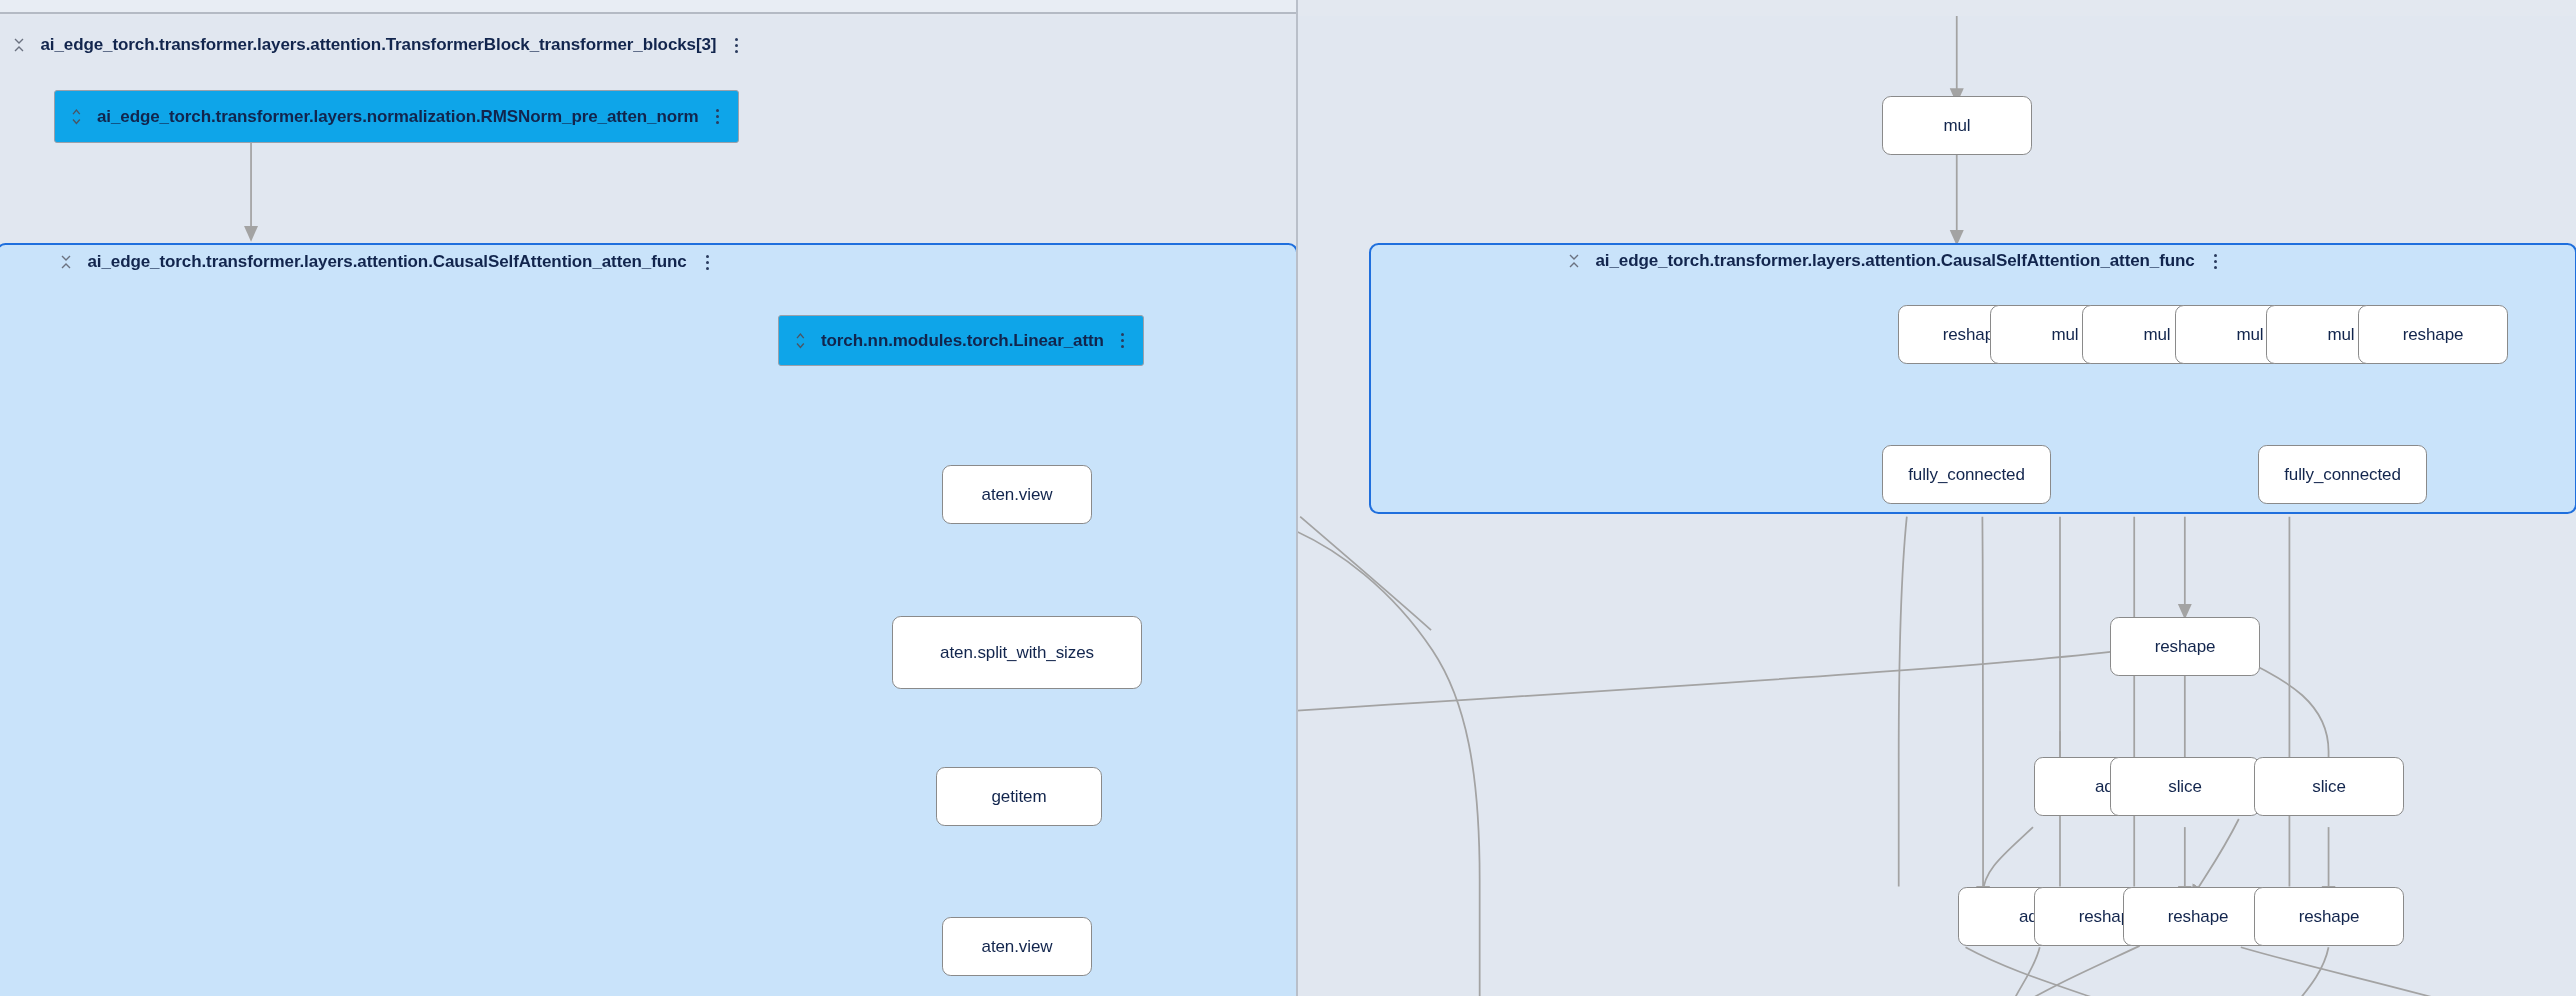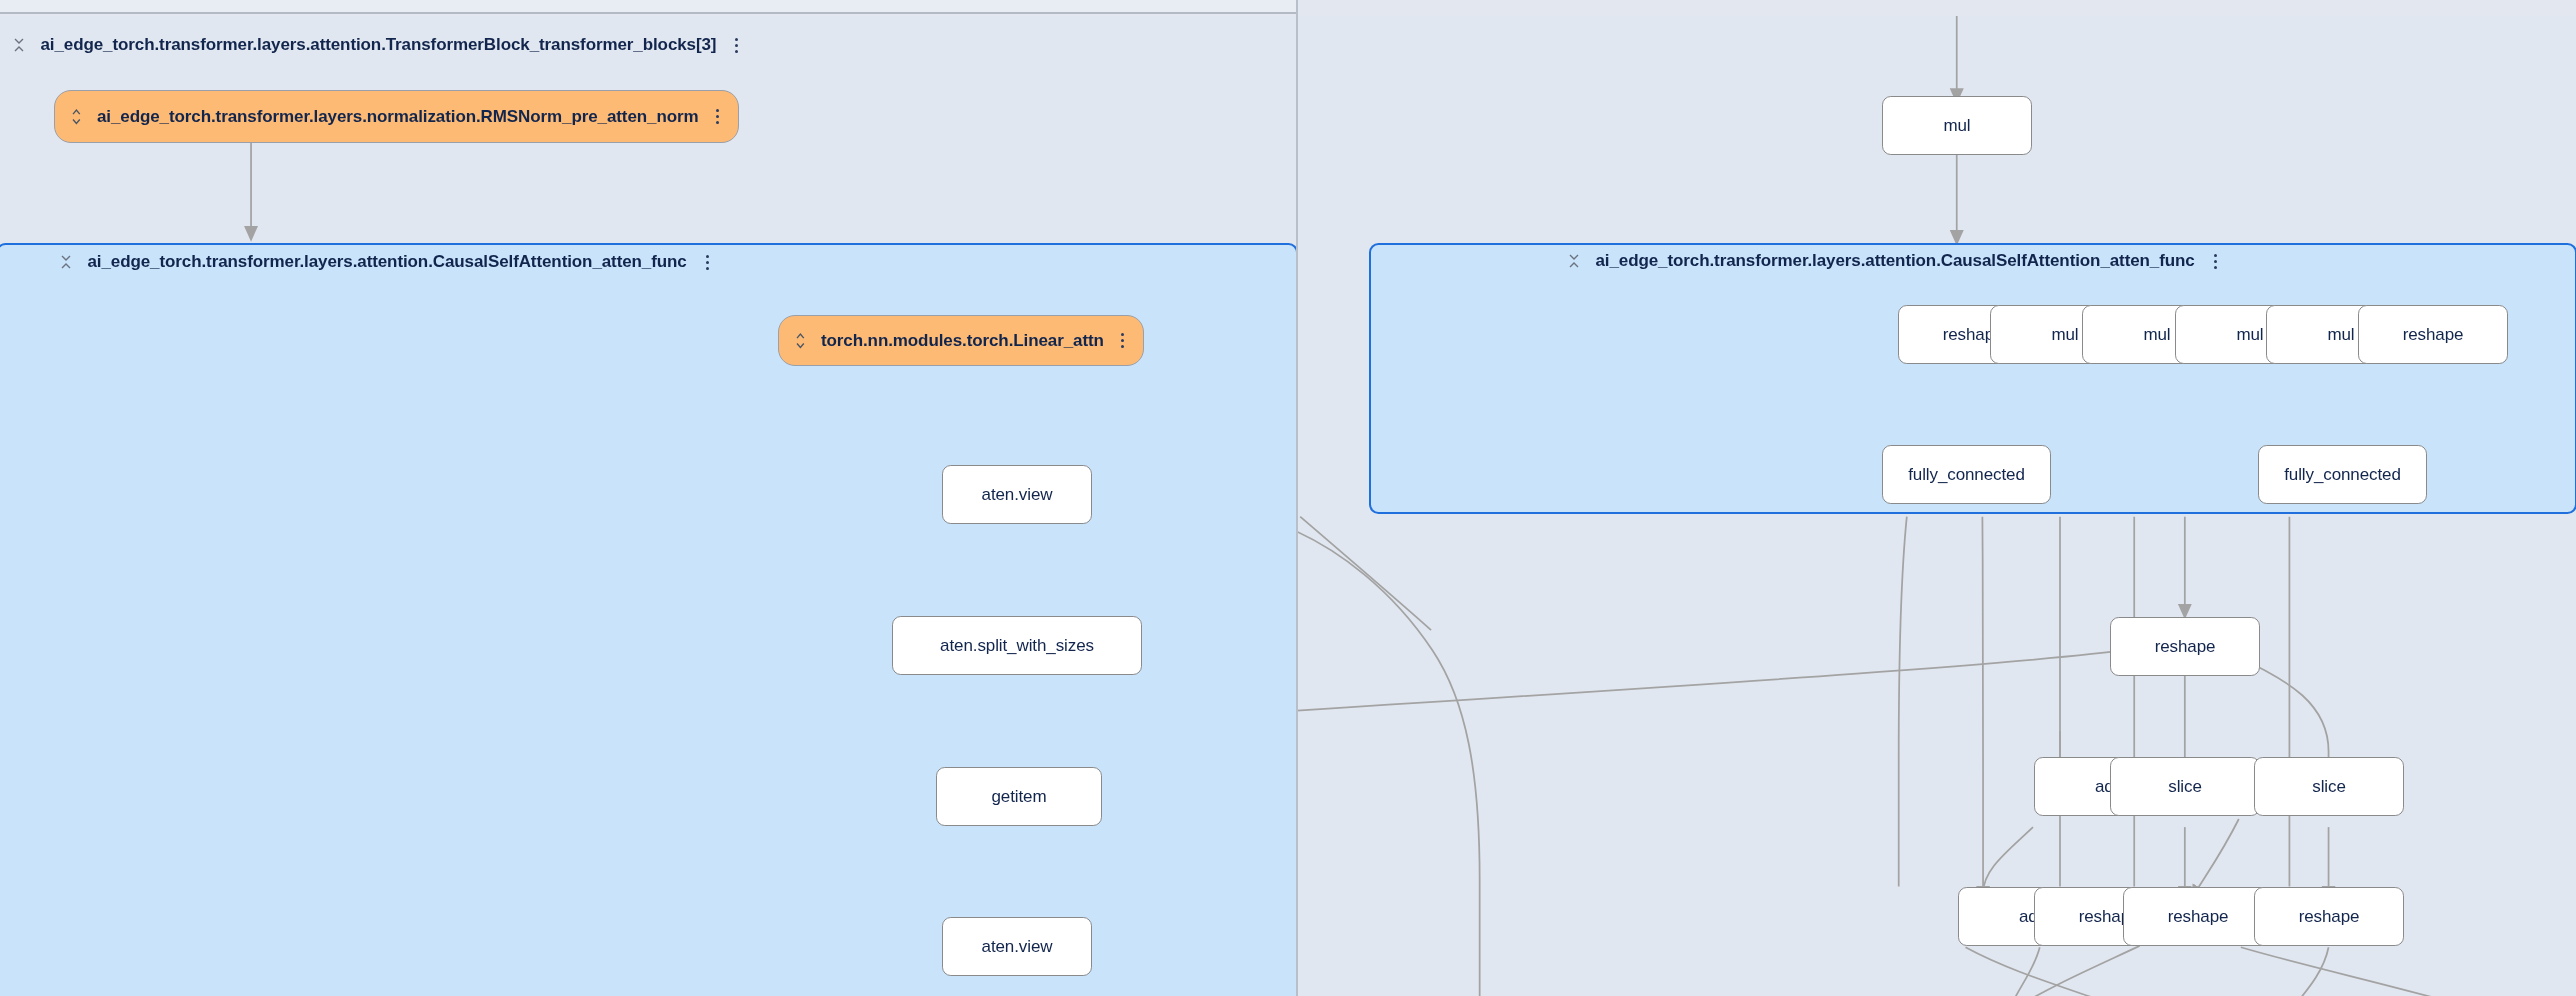--- a/index.html
+++ b/index.html
@@ -64,23 +64,23 @@
   .icon-kebab {
     display: inline-flex; flex-direction: column; align-items: center;
     justify-content: center; gap: 3px; width: 10.8px; height: 17.6px; flex: 0 0 auto;
   }
   .icon-kebab i { display: block; width: 3px; height: 3px; border-radius: 50%; background: #2a3b5e; }
 
   
   .layer-chip {
     position: absolute;
     display: flex; align-items: center; gap: 13.5px;
-    background: #fdba74;
+    background: #0ea5e9;
     border: 1.7px solid #9aa0aa;
-    border-radius: 17px;
+    border-radius: 3px;
     padding: 0 15px;
     z-index: 14;
     white-space: nowrap;
   }
   .layer-chip .chip-label {
     font-size: 17px; font-weight: 700; color: #12254d;
     letter-spacing: -0.1px;
   }
 
   
@@ -190,21 +190,21 @@
         <i></i>
           <i></i>
           <i></i>
       </span>
     </div>
 
     <div class="op-node" style="left:942px; top:449px; width:150px; height:59px;">
       <span class="op-label">aten.view</span>
     </div>
 
-    <div class="op-node" style="left:892px; top:600px; width:250px; height:59px;">
+    <div class="op-node" style="left:892px; top:600px; width:250px; height:73px;">
       <span class="op-label">aten.split_with_sizes</span>
     </div>
 
     <div class="op-node" style="left:936px; top:751px; width:166px; height:59px;">
       <span class="op-label">getitem</span>
     </div>
 
     <div class="op-node" style="left:942px; top:901px; width:150px; height:59px;">
       <span class="op-label">aten.view</span>
     </div>

